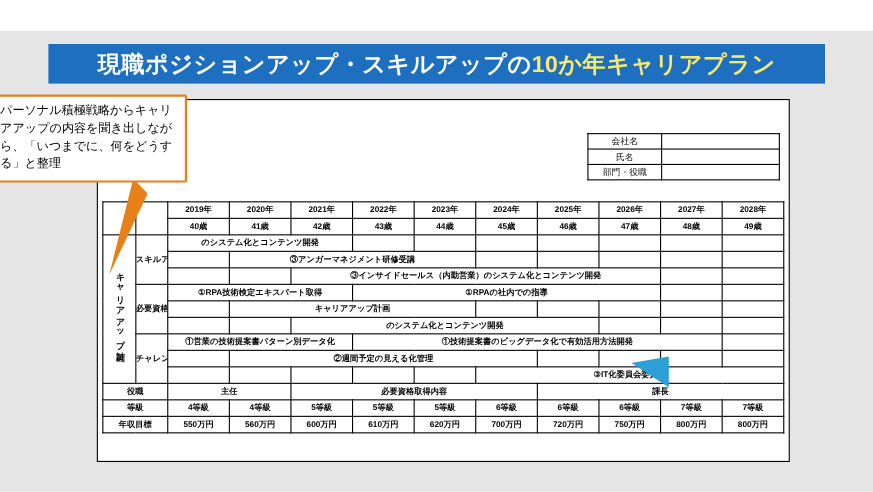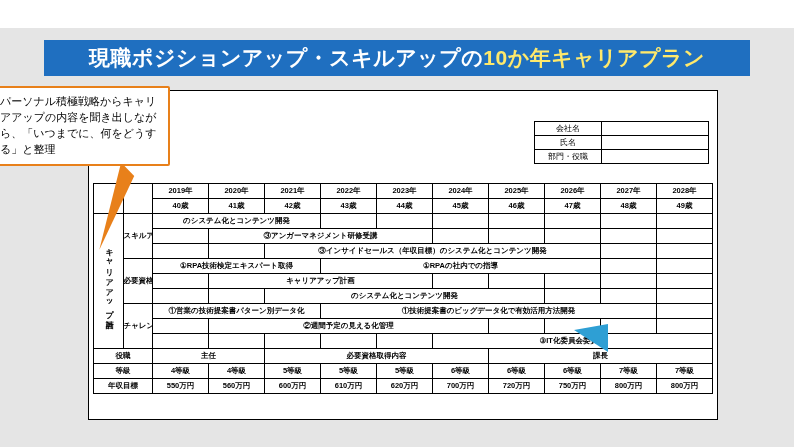--- a/index.html
+++ b/index.html
@@ -271,21 +271,21 @@
         <td class="item" colspan="4">③アンガーマネジメント研修受講</td>
         <td></td>
         <td></td>
         <td></td>
         <td></td>
         <td></td>
       </tr>
       <tr>
         <td></td>
         <td></td>
-        <td class="item" colspan="6">③インサイドセールス（年収目標）のシステム化とコンテンツ開発</td>
+        <td class="item" colspan="6">③インサイドセールス（内勤営業）のシステム化とコンテンツ開発</td>
         <td></td>
         <td></td>
       </tr>
 
       <tr>
         <td class="cat" rowspan="3">必要資格取得内容</td>
         <td class="item" colspan="3">①RPA技術検定エキスパート取得</td>
         <td class="item" colspan="5">①RPAの社内での指導</td>
         <td></td>
         <td></td>

